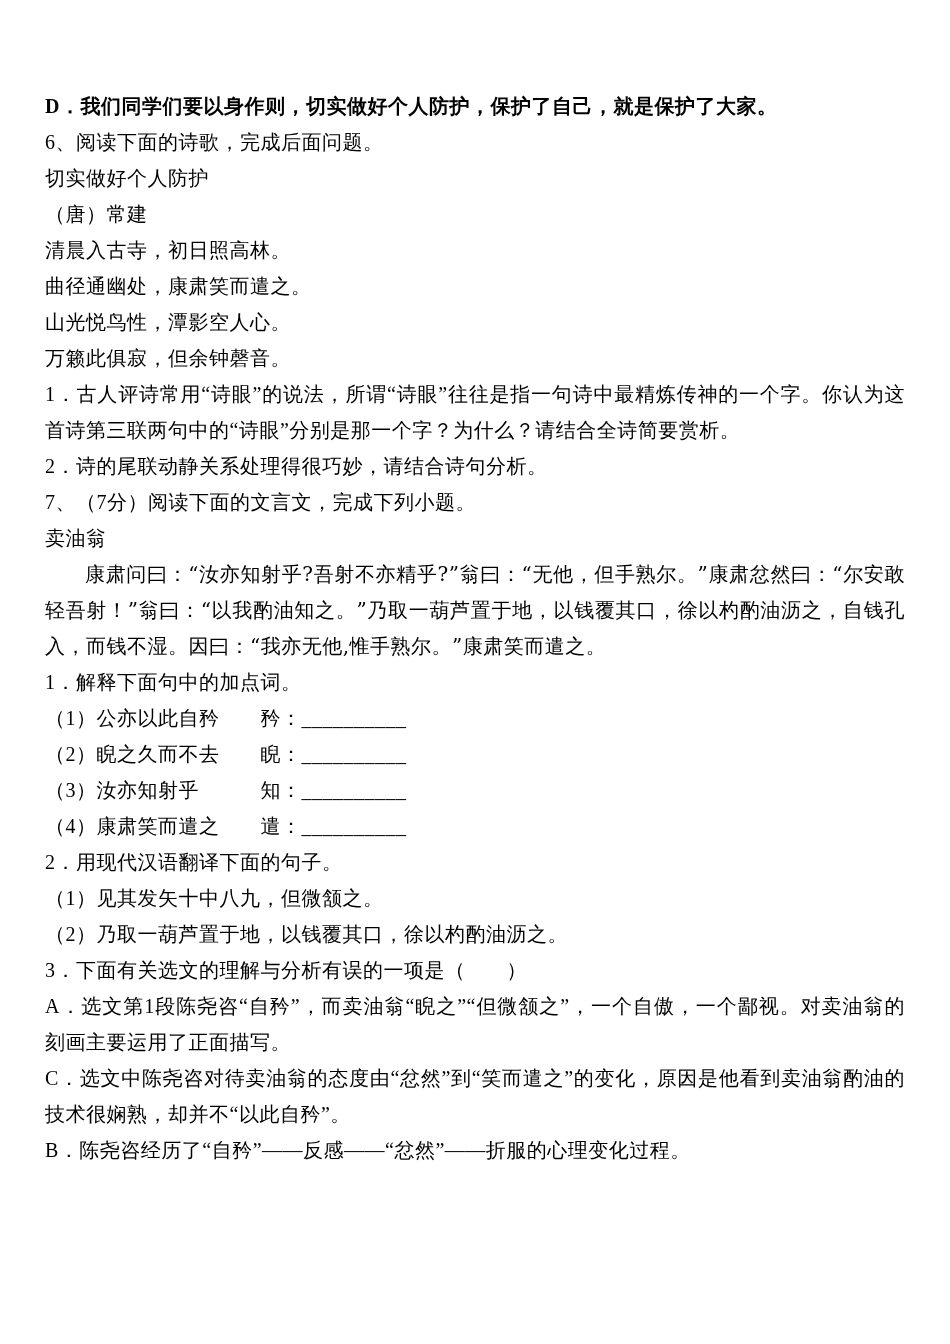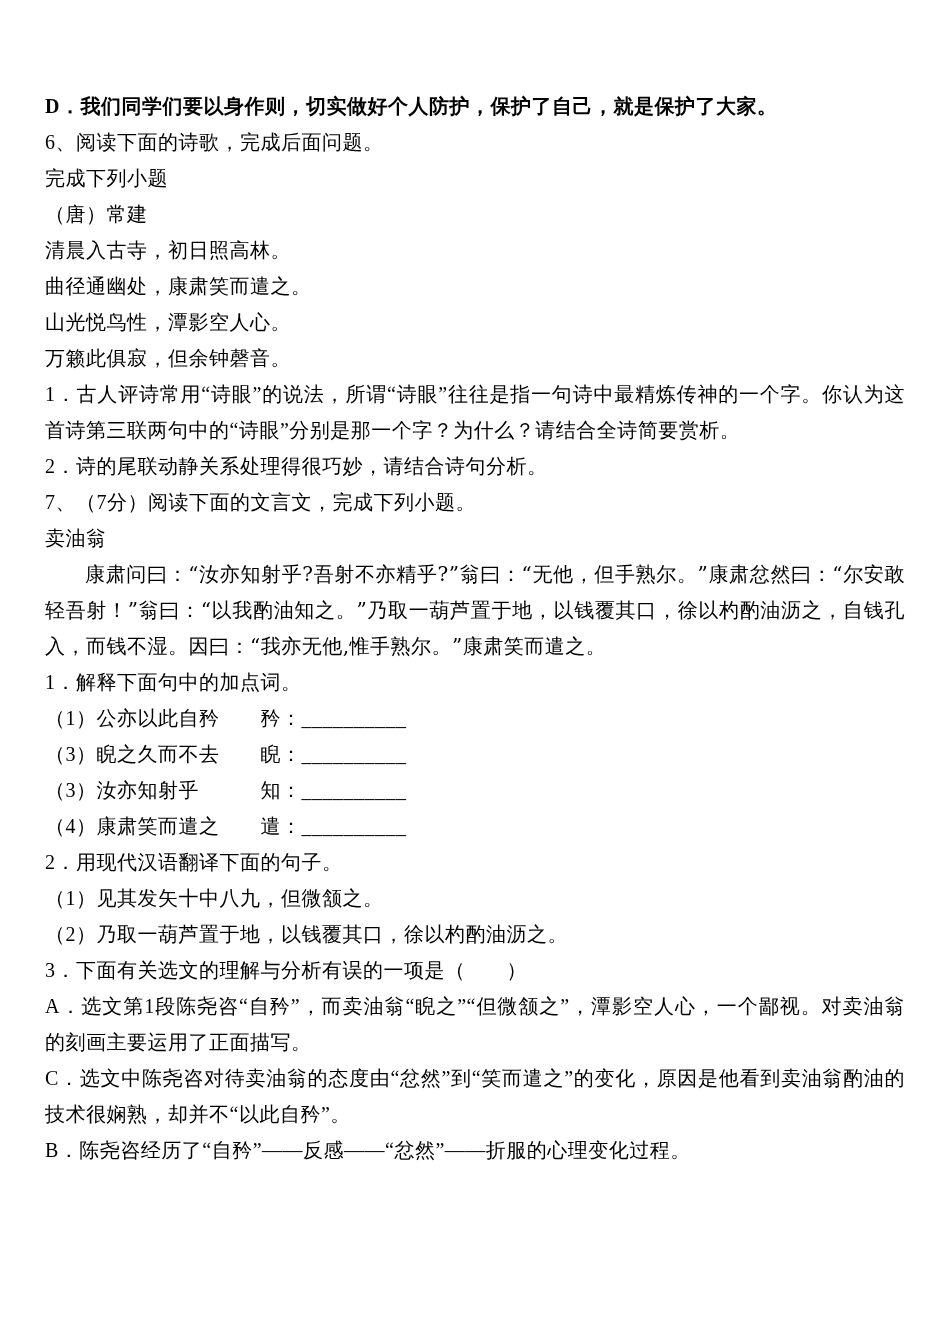--- a/index.html
+++ b/index.html
@@ -40,37 +40,37 @@
     text-indent: 2em;
   }
 </style>
 </head>
 <body>
 
 <div class="doc">
   <div>
       <p class="bold">D．我们同学们要以身作则，切实做好个人防护，保护了自己，就是保护了大家。</p>
       <p class="normal">6、阅读下面的诗歌，完成后面问题。</p>
-      <p class="kai">完成下列小题</p>
+      <p class="kai">切实做好个人防护</p>
       <p class="kai">（唐）常建</p>
       <p class="kai">清晨入古寺，初日照高林。</p>
       <p class="kai">曲径通幽处，康肃笑而遣之。</p>
       <p class="kai">山光悦鸟性，潭影空人心。</p>
       <p class="kai">万籁此俱寂，但余钟磬音。</p>
       <p class="normal">1．古人评诗常用“诗眼”的说法，所谓“诗眼”往往是指一句诗中最精炼传神的一个字。你认为这首诗第三联两句中的“诗眼”分别是那一个字？为什么？请结合全诗简要赏析。</p>
       <p class="normal">2．诗的尾联动静关系处理得很巧妙，请结合诗句分析。</p>
       <p class="normal">7、（7分）阅读下面的文言文，完成下列小题。</p>
       <p class="kai">卖油翁</p>
       <p class="kai indent">康肃问曰：“汝亦知射乎?吾射不亦精乎?”翁曰：“无他，但手熟尔。”康肃忿然曰：“尔安敢轻吾射！”翁曰：“以我酌油知之。”乃取一葫芦置于地，以钱覆其口，徐以杓酌油沥之，自钱孔入，而钱不湿。因曰：“我亦无他,惟手熟尔。”康肃笑而遣之。</p>
       <p class="normal">1．解释下面句中的加点词。</p>
       <p class="normal">（1）公亦以此自矜　　矜：__________</p>
-      <p class="normal">（3）睨之久而不去　　睨：__________</p>
+      <p class="normal">（2）睨之久而不去　　睨：__________</p>
       <p class="normal">（3）汝亦知射乎　　　知：__________</p>
       <p class="normal">（4）康肃笑而遣之　　遣：__________</p>
       <p class="normal">2．用现代汉语翻译下面的句子。</p>
       <p class="normal">（1）见其发矢十中八九，但微颔之。</p>
       <p class="normal">（2）乃取一葫芦置于地，以钱覆其口，徐以杓酌油沥之。</p>
       <p class="normal">3．下面有关选文的理解与分析有误的一项是（　　）</p>
-      <p class="normal">A．选文第1段陈尧咨“自矜”，而卖油翁“睨之”“但微颔之”，潭影空人心，一个鄙视。对卖油翁的刻画主要运用了正面描写。</p>
+      <p class="normal">A．选文第1段陈尧咨“自矜”，而卖油翁“睨之”“但微颔之”，一个自傲，一个鄙视。对卖油翁的刻画主要运用了正面描写。</p>
       <p class="normal">C．选文中陈尧咨对待卖油翁的态度由“忿然”到“笑而遣之”的变化，原因是他看到卖油翁酌油的技术很娴熟，却并不“以此自矜”。</p>
       <p class="normal">B．陈尧咨经历了“自矜”——反感——“忿然”——折服的心理变化过程。</p>
     </div>
 </div>
 
 </body></html>

